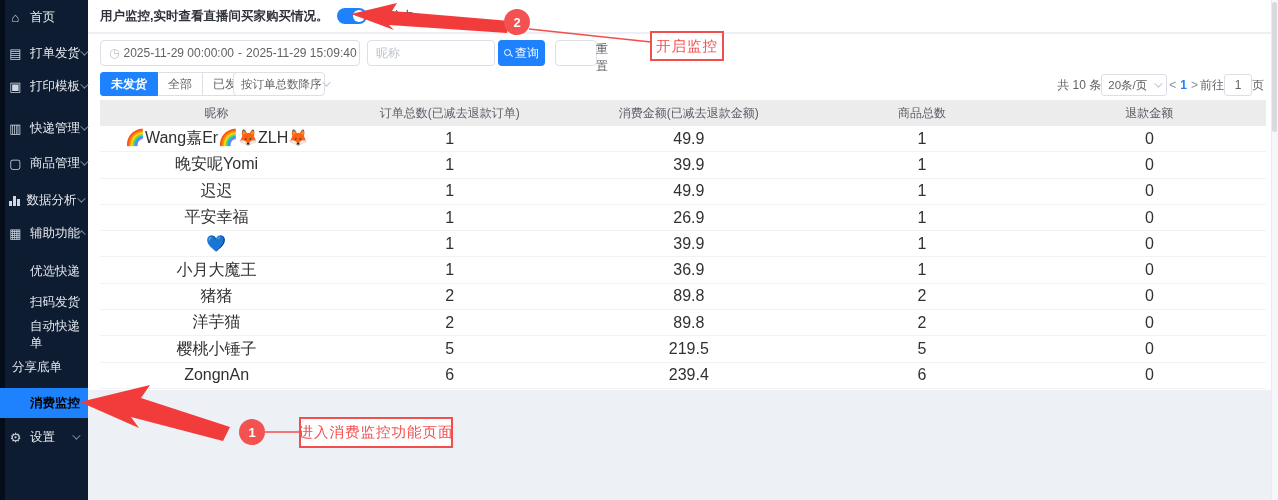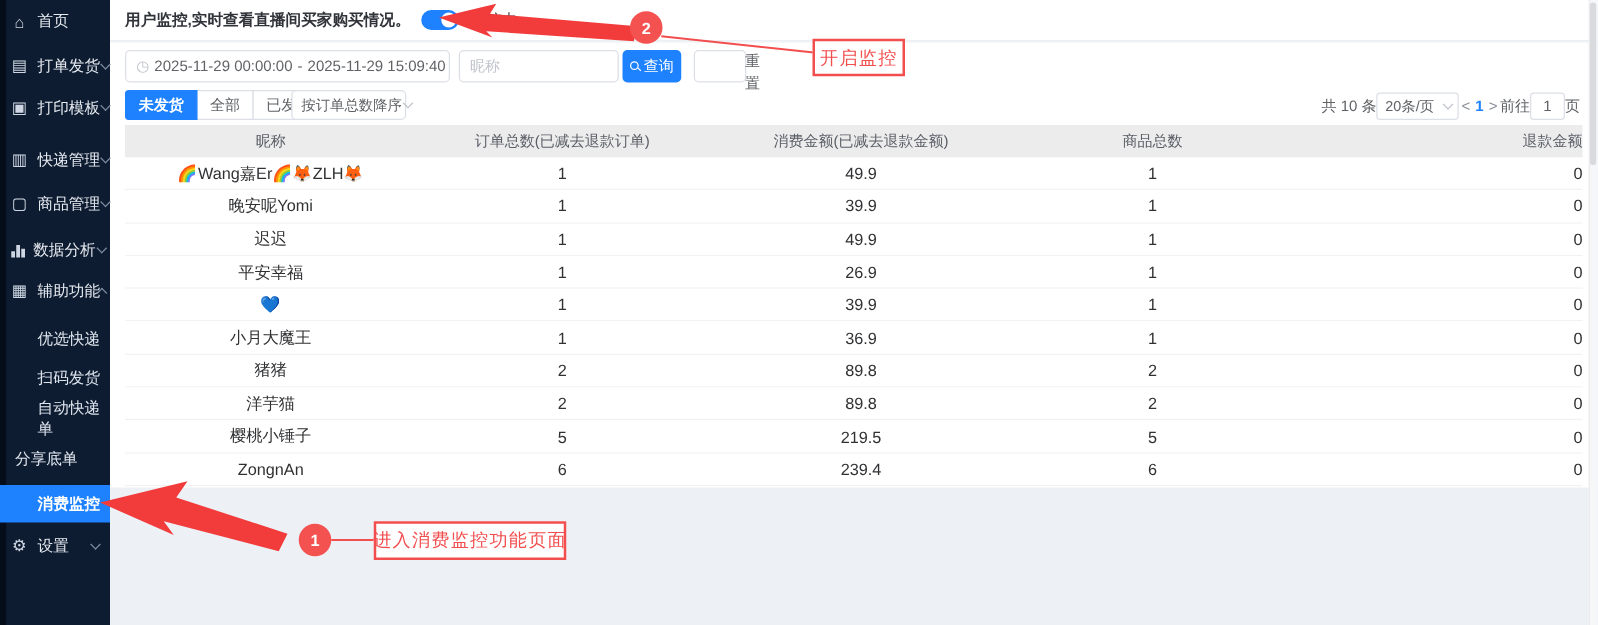--- a/index.html
+++ b/index.html
@@ -10,21 +10,21 @@
   
   .sidebar { position:absolute; left:0; top:0; width:88px; height:500px; background:#0e1c31; z-index:5; }
   .sidebar-edge { position:absolute; left:0; top:0; width:5px; height:500px; background:#060d1a; }
   .nav-item { position:absolute; left:0; width:88px; height:28px; display:flex; align-items:center; color:#e6eaf0; font-size:12.5px; cursor:pointer; }
   .nav-item .ic { width:15px; margin-left:8px; margin-right:7px; font-size:13px; color:#cdd6e2; text-align:center; flex:none; }
   .nav-item .lbl { flex:1; white-space:nowrap; }
   .chev { width:6px; height:6px; border-right:1.3px solid #7d8ba0; border-bottom:1.3px solid #7d8ba0; margin-right:10px; flex:none; }
   .chev.down { transform:rotate(45deg) translateY(-2px); }
   .chev.up { transform:rotate(-135deg) translateY(-2px); }
   .sub-item { position:absolute; left:0; width:88px; height:26px; display:flex; align-items:center; padding-left:30px; color:#dfe5ee; font-size:12.5px; cursor:pointer; }
-  .sub-item.active { background:#1e82ff; color:#ffffff; height:30px; font-weight:bold; }
+  .sub-item.active { background:#1e82ff; color:#000000; height:30px; font-weight:bold; }
   .bars { display:flex; align-items:flex-end; gap:1.5px; height:11px; width:13px; margin-left:9px; margin-right:7px; }
   .bars i { display:block; width:2.5px; background:#cdd6e2; }
 
   
   .topbar { position:absolute; left:88px; top:0; width:1190px; height:33px; background:#fff; border-bottom:1px solid #eceff3; display:flex; align-items:center; padding-left:12px; gap:9px; z-index:2; }
   .topbar .desc { font-size:12.5px; font-weight:bold; color:#30333a; }
   .toggle { position:relative; width:30px; height:16px; border-radius:8px; background:#1e82ff; cursor:pointer; flex:none; }
   .toggle .knob { position:absolute; right:2px; top:2px; width:12px; height:12px; border-radius:50%; background:#fff; }
   .toggle-label { font-size:12.5px; color:#30333a; }
 
@@ -58,22 +58,22 @@
   .pg-select { width:66px; height:22px; border:1px solid #dcdfe6; border-radius:3px; display:flex; align-items:center; justify-content:space-between; padding:0 6px; font-size:11.5px; color:#606266; cursor:pointer; white-space:nowrap; }
   .pg-arrow { color:#8a8f99; font-size:12px; cursor:pointer; padding:0 2px; }
   .pg-cur { color:#1e82ff; font-weight:bold; cursor:pointer; padding:0 2px; }
   .goto-input { width:28px; height:22px; border:1px solid #dcdfe6; border-radius:3px; text-align:center; font-size:12px; color:#606266; outline:none; font-family:inherit; }
 
   
   .table { position:absolute; left:12px; top:66px; width:1166px; }
   .thead { display:flex; height:26px; background:#ececec; align-items:center; }
   .th { font-size:12px; color:#5a5e66; text-align:center; white-space:nowrap; overflow:hidden; }
   .trow { display:flex; height:26.3px; align-items:center; border-bottom:1px solid #f2f2f2; background:#fff; }
-  .td { font-size:13px; color:#303133; text-align:center; white-space:nowrap; overflow:hidden; }
-  .c0 { width:20%; } .c1 { width:20%; } .c2 { width:21%; } .c3 { width:19%; } .c4 { width:20%;text-align:right; }
+  .td { font-size:16px; color:#303133; text-align:center; white-space:nowrap; overflow:hidden; }
+  .c0 { width:20%; } .c1 { width:20%; } .c2 { width:21%; } .c3 { width:19%; } .c4 { width:20%; }
 
   
   .bottom-area { position:absolute; left:88px; top:390px; width:1190px; height:110px; background:#edf0f5; }
 
   
   .scrollbar { position:absolute; right:0; top:0; width:7px; height:500px; background:#f6f7f9; border-left:1px solid #ebebeb; z-index:40; }
   .scroll-thumb { position:absolute; right:1px; top:2px; width:5px; height:130px; border-radius:3px; background:#d8dade; }
 
   
   .anno-svg { position:absolute; left:0; top:0; width:1278px; height:500px; z-index:60; pointer-events:none; }

